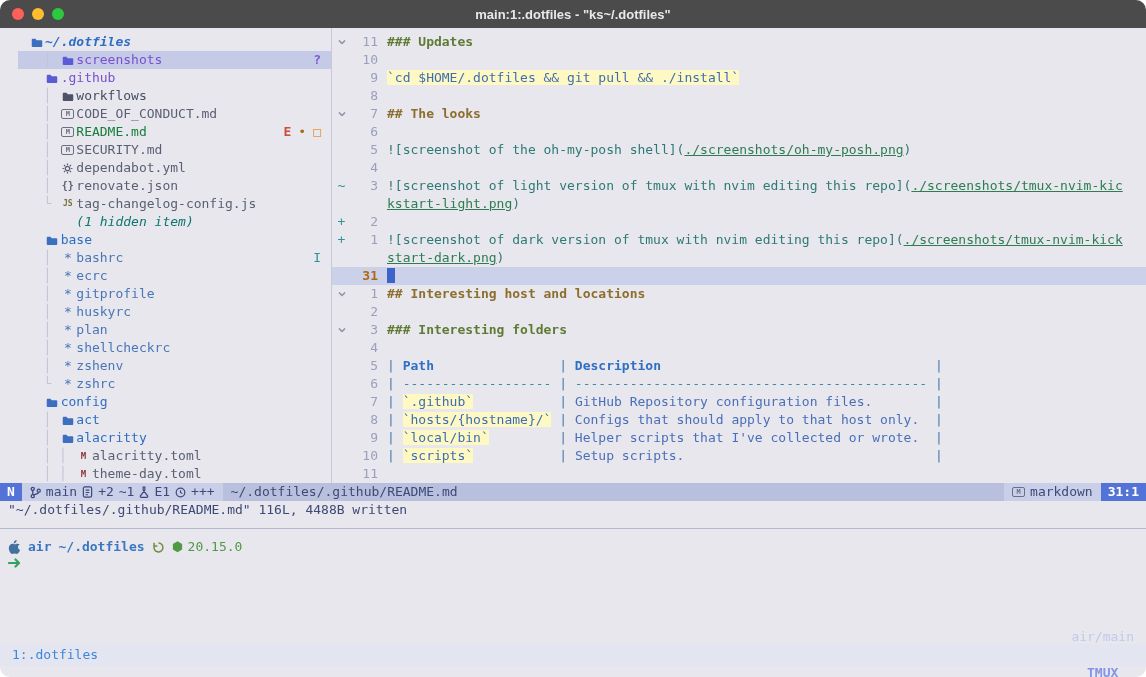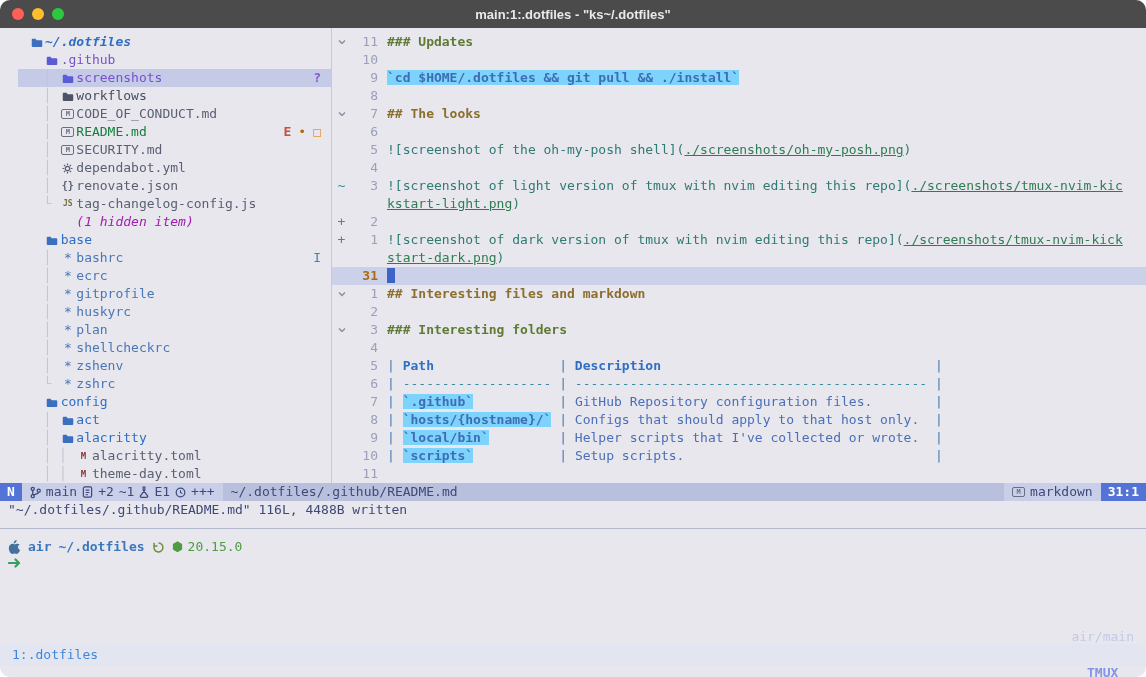--- a/index.html
+++ b/index.html
@@ -31,41 +31,41 @@
   .txt-icon.js { font-size:8px; color:#77713f; }
   .txt-icon.toml { font-size:9px; color:#8b3a3a; }
   .md-badge { display:inline-flex; justify-content:center; align-items:center; width:13px; height:10px; border:1px solid #6a6f82; border-radius:2px; color:#6a6f82; font-size:7px; font-weight:bold; }
   .lbl-root { color:#2e6fc4; font-weight:bold; font-style:italic; }
   .lbl-purple { color:#7a4fd0; }
   .lbl-dim { color:#474c61; }
   .lbl-file { color:#5a5f73; }
   .lbl-readme { color:#15803d; }
   .lbl-blue { color:#2e6fc4; }
   .lbl-blue2 { color:#4a76b8; }
-  .lbl-hidden { color:#a21caf; font-style:italic; }
+  .lbl-hidden { color:#0f766e; font-style:italic; }
   .sb-marks { position:absolute; right:10px; display:flex; gap:7px; align-items:center; }
   .mk-purple { color:#7e5bd0; font-weight:bold; }
   .mk-red { color:#cc4b40; font-weight:bold; }
   .mk-dot { color:#b06a10; }
   .mk-sq { color:#e8923a; }
   .mk-teal { color:#2f8fa0; }
 
   
   .editor { position:absolute; left:332px; top:5px; right:0; }
   .ed-row { height:18px; display:flex; align-items:center; white-space:pre; }
   .ed-row.current { background:#ccd1ea; }
   .gmark { width:13px; margin-left:3px; display:inline-flex; justify-content:center; align-items:center; color:#8a90a8; }
   .gmark .sign { color:#2f93a0; }
   .lnum { width:30px; text-align:right; color:#9aa0bc; }
   .lnum.cur { color:#b2690d; font-weight:bold; }
   .ltext { padding-left:9px; white-space:pre; }
   .cursor { display:inline-block; width:8px; height:15px; background:#3e63c8; vertical-align:text-bottom; }
   .sg-h2 { color:#8c6e2d; font-weight:bold;margin-top:32px; }
   .sg-h3 { color:#5f7a33; font-weight:bold; }
-  .sg-code { color:#3e6db6; background:#7dd3fc;font-weight:bold; }
+  .sg-code { color:#3e6db6; background:#fef9c3; }
   .sg-text { color:#2e7a74; }
   .sg-url { color:#2e7d52; text-decoration:underline; }
   .sg-pipe { color:#4a7ab0; }
   .sg-thead { color:#2e6fc4; font-weight:bold; }
   .sg-dash { color:#3a8aa0; }
   .sg-cell { color:#4a6fb8; }
   .sg-plain { color:#3d4a78; }
 
   
   .statusrow { display:flex; height:18px; align-items:stretch; }
@@ -104,26 +104,26 @@
     </div>
     <div class="title">main:1:.dotfiles - "ks~/.dotfiles"</div>
   </div>
 
   <div class="term">
     <div class="main-area">
       <div class="neotree" id="neotree">
           <div class="sb-row"><span class="sb-pre"></span><span class="sb-icon ic-blue"><svg width="12" height="11" viewBox="0 0 16 14">
                 <path fill="currentColor" d="M1 3.2 A1.2 1.2 0 0 1 2.2 2 H6 l1.6 2 H13.8 A1.2 1.2 0 0 1 15 5.2 V11.8 A1.2 1.2 0 0 1 13.8 13 H2.2 A1.2 1.2 0 0 1 1 11.8 Z"></path>
               </svg></span><span class="lbl-root">~/.dotfiles</span></div>
+          <div class="sb-row selected"><span class="sb-pre">  │ </span><span class="sb-icon ic-purple"><svg width="12" height="11" viewBox="0 0 16 14">
+                <path fill="currentColor" d="M1 3.2 A1.2 1.2 0 0 1 2.2 2 H6 l1.6 2 H13.8 A1.2 1.2 0 0 1 15 5.2 V11.8 A1.2 1.2 0 0 1 13.8 13 H2.2 A1.2 1.2 0 0 1 1 11.8 Z"></path>
+              </svg></span><span class="lbl-purple">screenshots</span><span class="sb-marks"><span class="mk-purple">?</span></span></div>
           <div class="sb-row"><span class="sb-pre">  </span><span class="sb-icon ic-purple"><svg width="12" height="11" viewBox="0 0 16 14">
                 <path fill="currentColor" d="M1 3.2 A1.2 1.2 0 0 1 2.2 2 H6 l1.6 2 H13.8 A1.2 1.2 0 0 1 15 5.2 V11.8 A1.2 1.2 0 0 1 13.8 13 H2.2 A1.2 1.2 0 0 1 1 11.8 Z"></path>
               </svg></span><span class="lbl-purple">.github</span></div>
-          <div class="sb-row selected"><span class="sb-pre">  │ </span><span class="sb-icon ic-purple"><svg width="12" height="11" viewBox="0 0 16 14">
-                <path fill="currentColor" d="M1 3.2 A1.2 1.2 0 0 1 2.2 2 H6 l1.6 2 H13.8 A1.2 1.2 0 0 1 15 5.2 V11.8 A1.2 1.2 0 0 1 13.8 13 H2.2 A1.2 1.2 0 0 1 1 11.8 Z"></path>
-              </svg></span><span class="lbl-purple">screenshots</span><span class="sb-marks"><span class="mk-purple">?</span></span></div>
           <div class="sb-row"><span class="sb-pre">  │ </span><span class="sb-icon ic-gray"><svg width="12" height="11" viewBox="0 0 16 14">
                 <path fill="currentColor" d="M1 3.2 A1.2 1.2 0 0 1 2.2 2 H6 l1.6 2 H13.8 A1.2 1.2 0 0 1 15 5.2 V11.8 A1.2 1.2 0 0 1 13.8 13 H2.2 A1.2 1.2 0 0 1 1 11.8 Z"></path>
               </svg></span><span class="lbl-dim">workflows</span></div>
           <div class="sb-row"><span class="sb-pre">  │ </span><span class="sb-icon "><span class="md-badge">M</span></span><span class="lbl-file">CODE_OF_CONDUCT.md</span></div>
           <div class="sb-row"><span class="sb-pre">  │ </span><span class="sb-icon "><span class="md-badge">M</span></span><span class="lbl-readme">README.md</span><span class="sb-marks"><span class="mk-red">E</span><span class="mk-dot">•</span><span class="mk-sq">□</span></span></div>
           <div class="sb-row"><span class="sb-pre">  │ </span><span class="sb-icon "><span class="md-badge">M</span></span><span class="lbl-file">SECURITY.md</span></div>
           <div class="sb-row"><span class="sb-pre">  │ </span><span class="sb-icon "><svg width="11" height="11" viewBox="0 0 16 16" style="color:#5a5f73">
                 <path fill="none" stroke="currentColor" stroke-width="1.8" d="M8 4.8 A3.2 3.2 0 1 0 8 11.2 A3.2 3.2 0 1 0 8 4.8"></path>
                 <path stroke="currentColor" stroke-width="1.8" d="M8 .8 v2.4 M8 12.8 v2.4 M.8 8 h2.4 M12.8 8 h2.4 M2.9 2.9 l1.7 1.7 M11.4 11.4 l1.7 1.7 M13.1 2.9 l-1.7 1.7 M4.6 11.4 l-1.7 1.7"></path>
               </svg></span><span class="lbl-file">dependabot.yml</span></div>
@@ -168,21 +168,21 @@
           <div class="ed-row"><span class="gmark"></span><span class="lnum">5</span><span class="ltext"><span class="sg-text">![screenshot of the oh-my-posh shell](</span><span class="sg-url">./screenshots/oh-my-posh.png</span><span class="sg-text">)</span></span></div>
           <div class="ed-row"><span class="gmark"></span><span class="lnum">4</span><span class="ltext"></span></div>
           <div class="ed-row"><span class="gmark"><span class="sign">~</span></span><span class="lnum">3</span><span class="ltext"><span class="sg-text">![screenshot of light version of tmux with nvim editing this repo](</span><span class="sg-url">./screenshots/tmux-nvim-kic</span></span></div>
           <div class="ed-row"><span class="gmark"></span><span class="lnum"></span><span class="ltext"><span class="sg-url">kstart-light.png</span><span class="sg-text">)</span></span></div>
           <div class="ed-row"><span class="gmark"><span class="sign">+</span></span><span class="lnum">2</span><span class="ltext"></span></div>
           <div class="ed-row"><span class="gmark"><span class="sign">+</span></span><span class="lnum">1</span><span class="ltext"><span class="sg-text">![screenshot of dark version of tmux with nvim editing this repo](</span><span class="sg-url">./screenshots/tmux-nvim-kick</span></span></div>
           <div class="ed-row"><span class="gmark"></span><span class="lnum"></span><span class="ltext"><span class="sg-url">start-dark.png</span><span class="sg-text">)</span></span></div>
           <div class="ed-row current"><span class="gmark"></span><span class="lnum cur">31</span><span class="ltext"><span class="cursor"></span></span></div>
           <div class="ed-row"><span class="gmark"><svg width="10" height="10" viewBox="0 0 10 10">
                 <path d="M2 3.5 L5 6.5 L8 3.5" stroke="currentColor" stroke-width="1.5" fill="none"></path>
-              </svg></span><span class="lnum">1</span><span class="ltext"><span class="sg-h2">## Interesting files and markdown</span></span></div>
+              </svg></span><span class="lnum">1</span><span class="ltext"><span class="sg-h2">## Interesting host and locations</span></span></div>
           <div class="ed-row"><span class="gmark"></span><span class="lnum">2</span><span class="ltext"></span></div>
           <div class="ed-row"><span class="gmark"><svg width="10" height="10" viewBox="0 0 10 10">
                 <path d="M2 3.5 L5 6.5 L8 3.5" stroke="currentColor" stroke-width="1.5" fill="none"></path>
               </svg></span><span class="lnum">3</span><span class="ltext"><span class="sg-h3">### Interesting folders</span></span></div>
           <div class="ed-row"><span class="gmark"></span><span class="lnum">4</span><span class="ltext"></span></div>
           <div class="ed-row"><span class="gmark"></span><span class="lnum">5</span><span class="ltext"><span class="sg-pipe">| </span><span class="sg-thead">Path</span><span class="sg-plain">               </span><span class="sg-pipe"> | </span><span class="sg-thead">Description</span><span class="sg-plain">                                  </span><span class="sg-pipe"> |</span></span></div>
           <div class="ed-row"><span class="gmark"></span><span class="lnum">6</span><span class="ltext"><span class="sg-pipe">| </span><span class="sg-dash">-------------------</span><span class="sg-pipe"> | </span><span class="sg-dash">---------------------------------------------</span><span class="sg-pipe"> |</span></span></div>
           <div class="ed-row"><span class="gmark"></span><span class="lnum">7</span><span class="ltext"><span class="sg-pipe">| </span><span class="sg-code">`.github`</span><span class="sg-plain">          </span><span class="sg-pipe"> | </span><span class="sg-cell">GitHub Repository configuration files.</span><span class="sg-plain">       </span><span class="sg-pipe"> |</span></span></div>
           <div class="ed-row"><span class="gmark"></span><span class="lnum">8</span><span class="ltext"><span class="sg-pipe">| </span><span class="sg-code">`hosts/{hostname}/`</span><span class="sg-pipe"> | </span><span class="sg-cell">Configs that should apply to that host only.</span><span class="sg-plain"> </span><span class="sg-pipe"> |</span></span></div>
           <div class="ed-row"><span class="gmark"></span><span class="lnum">9</span><span class="ltext"><span class="sg-pipe">| </span><span class="sg-code">`local/bin`</span><span class="sg-plain">        </span><span class="sg-pipe"> | </span><span class="sg-cell">Helper scripts that I've collected or wrote.</span><span class="sg-plain"> </span><span class="sg-pipe"> |</span></span></div>

